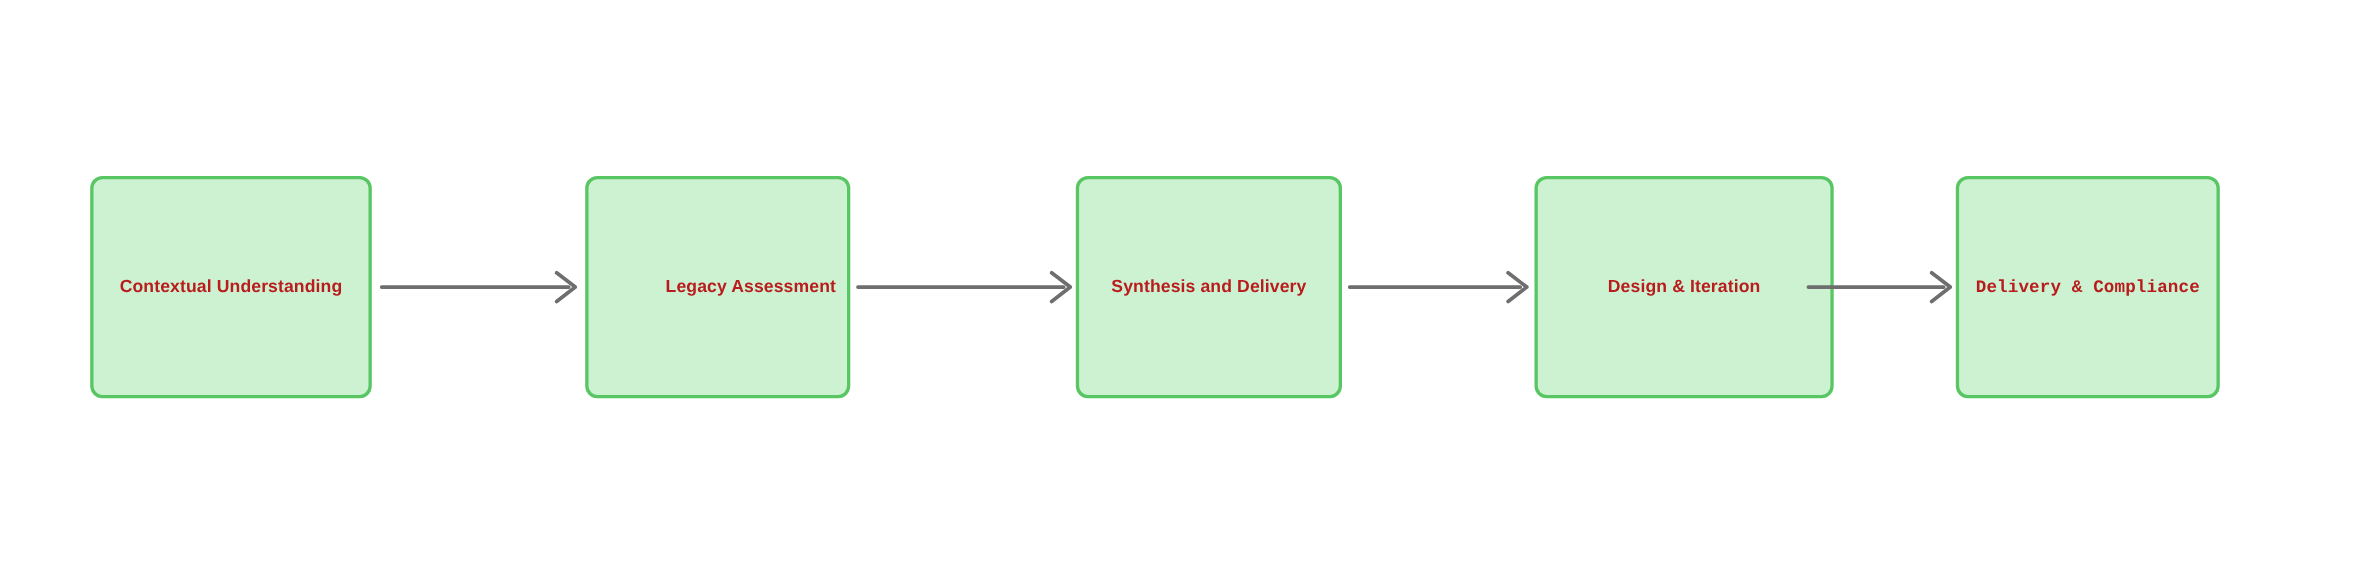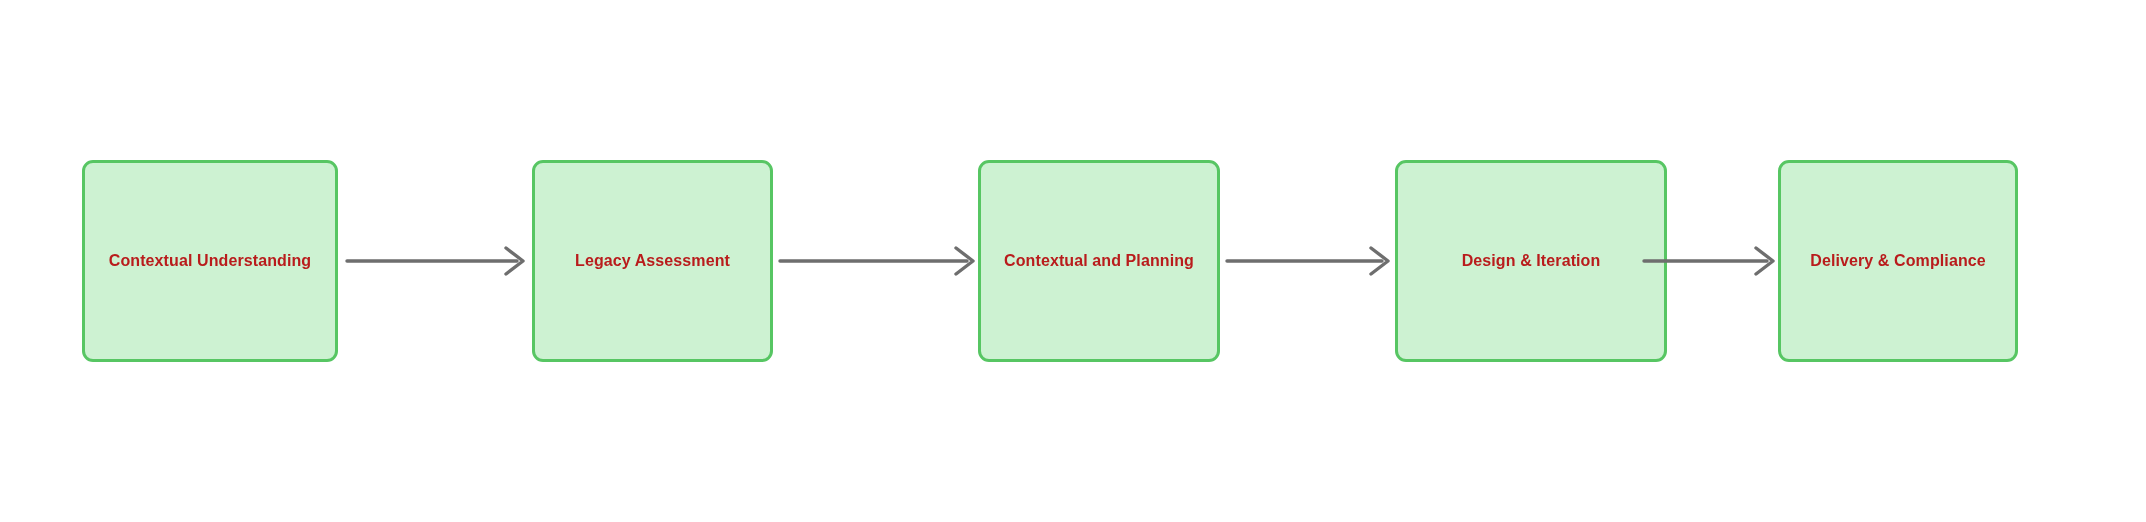--- a/index.html
+++ b/index.html
@@ -29,24 +29,24 @@
     text-align: center;
   }
   .node .label {
     font-size: 16px;
     font-weight: 700;
     color: #b91c1c;
     letter-spacing: 0.1px;
     padding: 0 10px;
   }
   #node-1 { left: 82px;   width: 256px; }
-  #node-2 { left: 532px;  width: 241px; }
+  #node-2 { left: 532px;  width: 241px; justify-content: flex-end; }
   #node-3 { left: 978px;  width: 242px; }
   #node-4 { left: 1395px; width: 272px; }
-  #node-5 { left: 1778px; width: 240px; }
+  #node-5 { left: 1778px; width: 240px; font-family: Liberation Mono, monospace; }
 
   .edge {
     position: absolute;
     top: 245px;
     height: 32px;
     display: block;
   }
   #edge-1 { left: 345px;  width: 180px; }
   #edge-2 { left: 778px;  width: 197px; }
   #edge-3 { left: 1225px; width: 165px; }
@@ -77,21 +77,21 @@
   <div class="node" id="node-2">
     <span class="label">Legacy Assessment</span>
   </div>
 
   <svg class="edge" id="edge-2" viewBox="0 0 197 32">
     <line x1="2" y1="16" x2="189" y2="16"></line>
     <polyline points="178,3 195,16 178,29"></polyline>
   </svg>
 
   <div class="node" id="node-3">
-    <span class="label">Contextual and Planning</span>
+    <span class="label">Synthesis and Delivery</span>
   </div>
 
   <svg class="edge" id="edge-3" viewBox="0 0 165 32">
     <line x1="2" y1="16" x2="157" y2="16"></line>
     <polyline points="146,3 163,16 146,29"></polyline>
   </svg>
 
   <div class="node" id="node-4">
     <span class="label">Design &amp; Iteration</span>
   </div>

